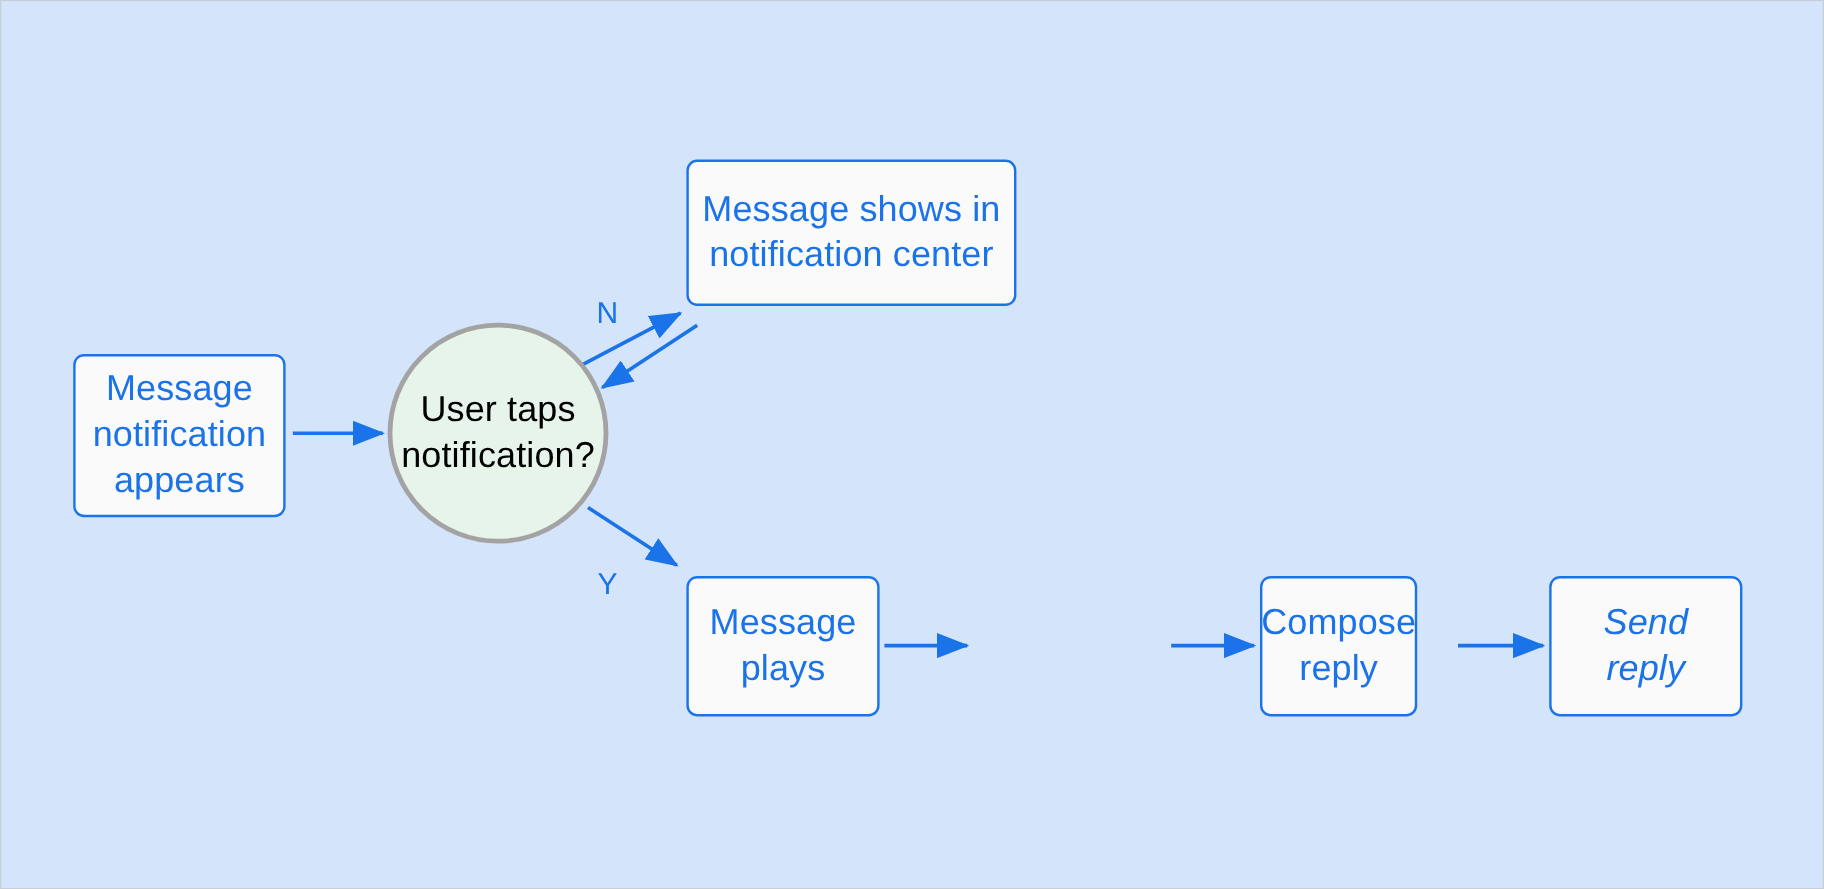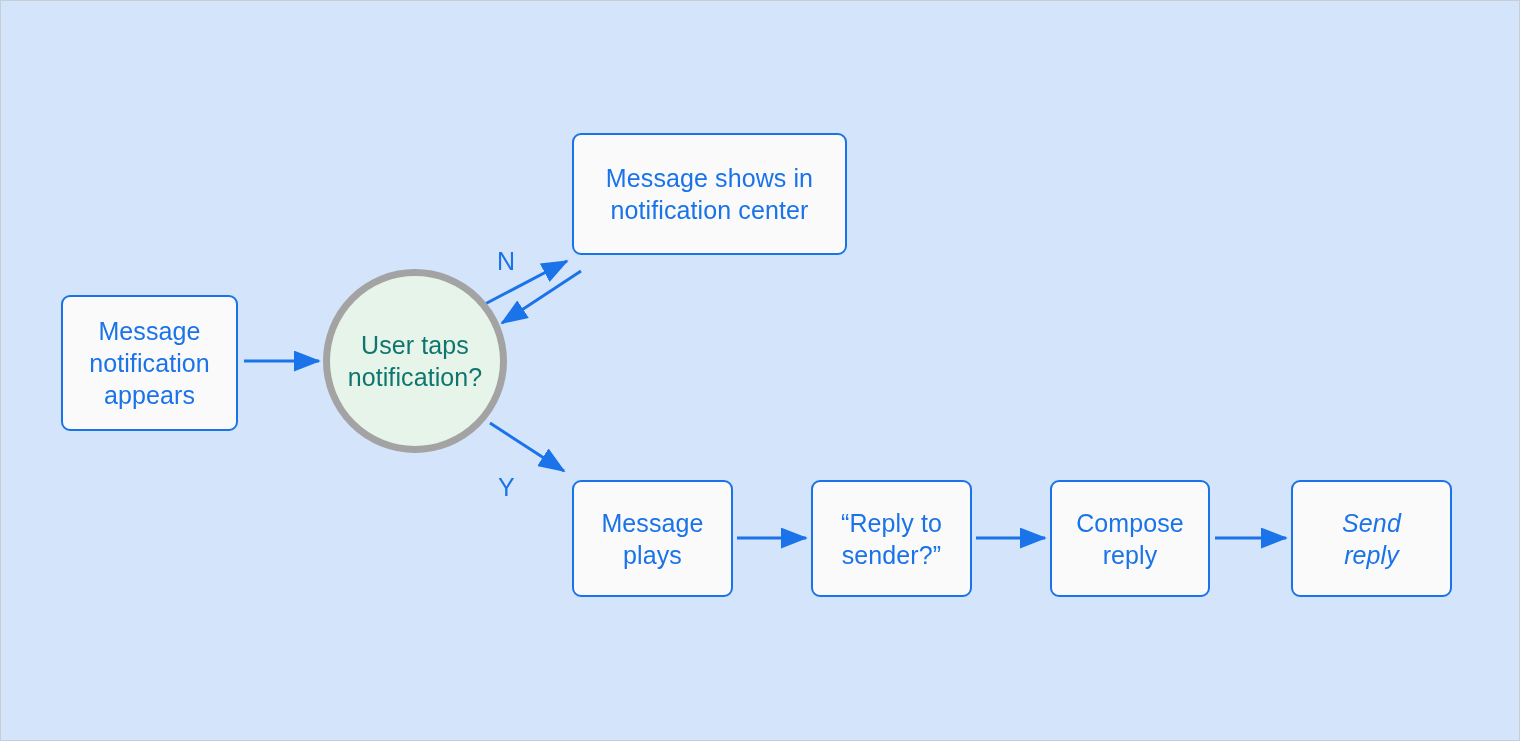--- a/index.html
+++ b/index.html
@@ -34,26 +34,26 @@
     text-align: center;
   }
   .node.process {
     background: #fafafa;
     border: 2px solid #1a73e8;
     border-radius: 9px;
     color: #1a73e8;
   }
   .node.decision {
     background: #e6f4e9;
-    border: 7px solid #a3a3a3;
+    border: 4px solid #a3a3a3;
     border-radius: 50%;
-    color: #0f766e;
+    color: #000000;
   }
   .node .label {
-    font-size: 25px;
+    font-size: 30px;
     line-height: 1.28;
     letter-spacing: 0.1px;
     white-space: pre-line;
     padding: 0 6px;
   }
   .edge-label {
     position: absolute;
     color: #1a73e8;
     font-size: 25px;
     line-height: 1;
@@ -101,26 +101,22 @@
   <div class="node process" style="left:571px; top:132px; width:275px; height:122px;">
     <div class="label">Message shows in
 notification center</div>
   </div>
 
   <div class="node process" style="left:571px; top:479px; width:161px; height:117px;">
     <div class="label">Message
 plays</div>
   </div>
 
-  <div class="node process" style="left:810px; top:479px; width:161px; height:117px;">
-    <div class="label">“Reply to
-sender?”</div>
-  </div>
 
-  <div class="node process" style="left:1049px; top:479px; width:160px; height:117px;">
+  <div class="node process" style="left:1049px; top:479px; width:131px; height:117px;">
     <div class="label">Compose
 reply</div>
   </div>
 
   <div class="node process" style="left:1290px; top:479px; width:161px; height:117px;font-style:italic;">
     <div class="label">Send
 reply</div>
   </div>
 
   <div class="edge-label" style="left:496px; top:248px;">N</div>

